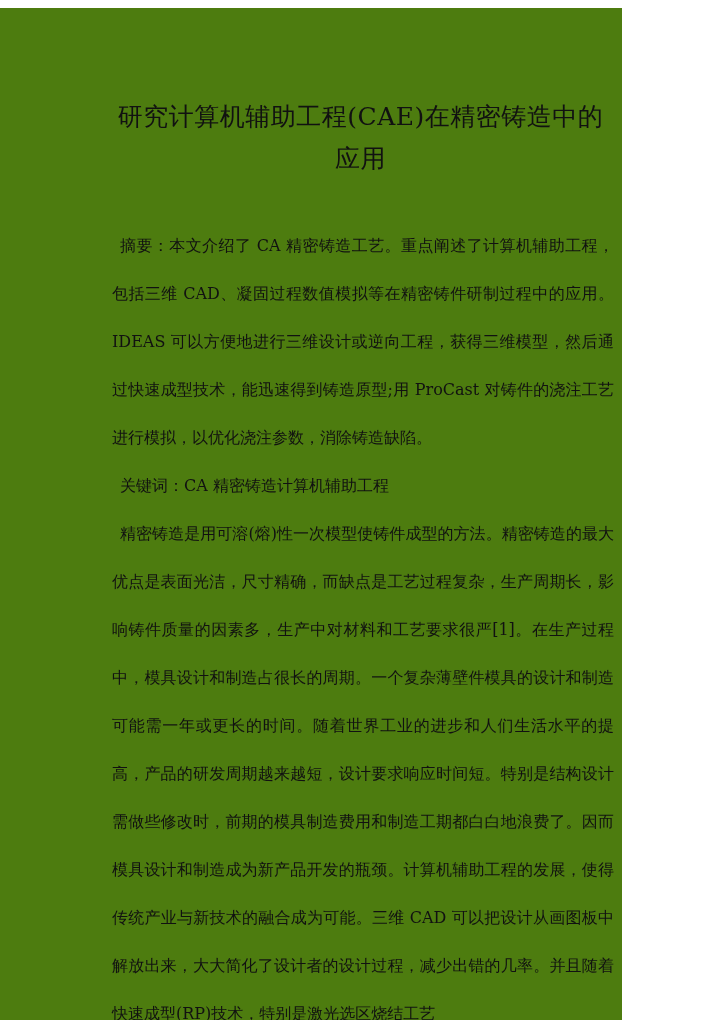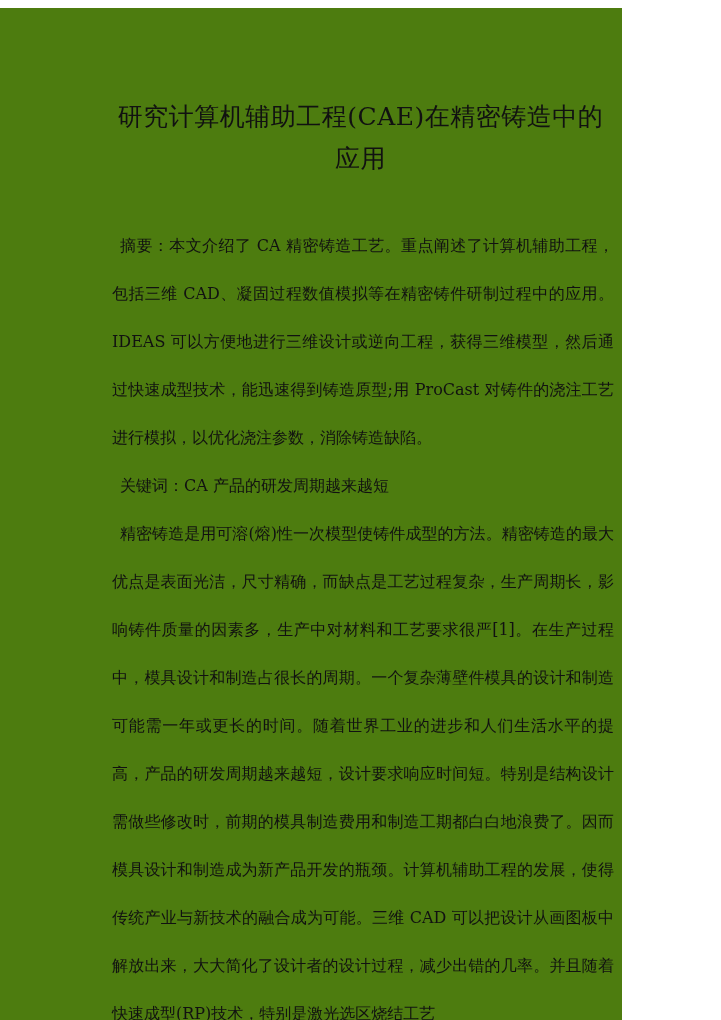--- a/index.html
+++ b/index.html
@@ -50,16 +50,16 @@
     }
   </style>
 </head>
 <body>
 
 <div class="page">
   <h1 class="title">研究计算机辅助工程(CAE)在精密铸造中的应用</h1>
 
   <div class="body-text">
     <p class="para">摘要：本文介绍了 CA 精密铸造工艺。重点阐述了计算机辅助工程，包括三维 CAD、凝固过程数值模拟等在精密铸件研制过程中的应用。IDEAS 可以方便地进行三维设计或逆向工程，获得三维模型，然后通过快速成型技术，能迅速得到铸造原型;用 ProCast 对铸件的浇注工艺进行模拟，以优化浇注参数，消除铸造缺陷。</p>
-    <p class="para">关键词：CA 产品的研发周期越来越短</p>
+    <p class="para">关键词：CA 精密铸造计算机辅助工程</p>
     <p class="para">精密铸造是用可溶(熔)性一次模型使铸件成型的方法。精密铸造的最大优点是表面光洁，尺寸精确，而缺点是工艺过程复杂，生产周期长，影响铸件质量的因素多，生产中对材料和工艺要求很严[1]。在生产过程中，模具设计和制造占很长的周期。一个复杂薄壁件模具的设计和制造可能需一年或更长的时间。随着世界工业的进步和人们生活水平的提高，产品的研发周期越来越短，设计要求响应时间短。特别是结构设计需做些修改时，前期的模具制造费用和制造工期都白白地浪费了。因而模具设计和制造成为新产品开发的瓶颈。计算机辅助工程的发展，使得传统产业与新技术的融合成为可能。三维 CAD 可以把设计从画图板中解放出来，大大简化了设计者的设计过程，减少出错的几率。并且随着快速成型(RP)技术，特别是激光选区烧结工艺</p>
   </div>
 </div>
 
 </body></html>

